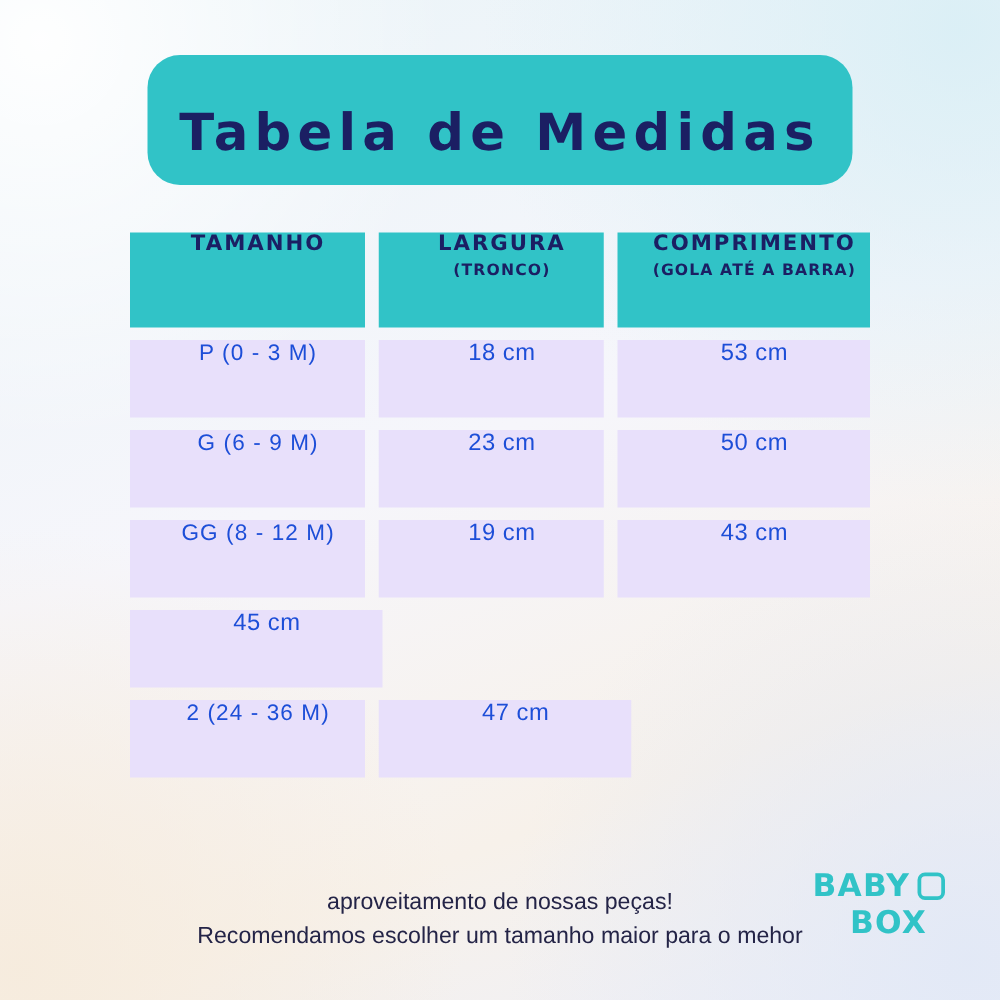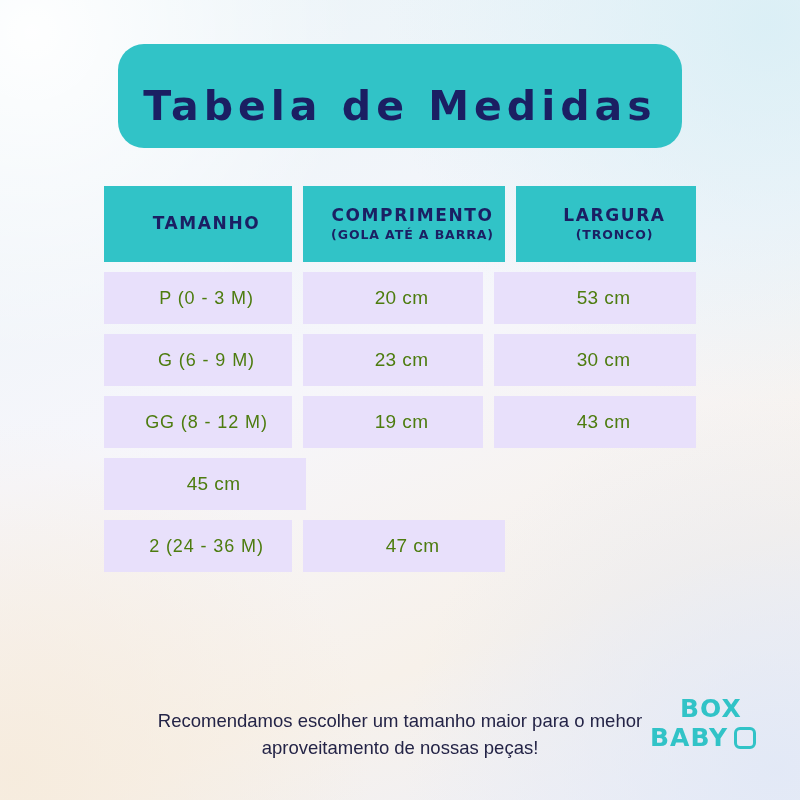--- a/index.html
+++ b/index.html
@@ -59,21 +59,21 @@
   .row {
     display: flex;
     gap: 11px;
     margin-bottom: 10px;
   }
   .cell {
     box-sizing: border-box;
     display: flex;
     flex-direction: column;
     align-items: center;
-    justify-content: center;
+    justify-content: flex-start;
     text-align: center;
     padding-left: 17px;
   }
   .c1 { width: 188px; }
   .c2 { width: 180px; }
   .c3 { width: 202px; }
 
   .header-row .cell {
     background: #31c3c7;
     height: 76px;
@@ -88,22 +88,22 @@
   }
   .hdr-sub {
     font-size: 12.5px;
     letter-spacing: 0.9px;
     margin-top: 3px;
     line-height: 1.15;
   }
 
   .data-row .cell {
     background: #e8e0fb;
-    height: 52px;
-    color: #4d7c0f;
+    height: 62px;
+    color: #1d4ed8;
     font-size: 19px;
     letter-spacing: 0.4px;
   }
   .data-row .c1 { letter-spacing: 0.9px; font-size: 18px; }
 
   
   .footer-note {
     position: absolute;
     left: 95px;
     top: 708px;
@@ -159,68 +159,68 @@
   <div class="title-banner">
     <div class="title-text">Tabela de Medidas</div>
   </div>
 
   <div class="table">
 
     <div class="row header-row">
       <div class="cell c1">
         <span class="hdr-main">TAMANHO</span>
       </div>
+      <div class="cell c2">
+        <span class="hdr-main">LARGURA</span>
+        <span class="hdr-sub">(TRONCO)</span>
+      </div>
       <div class="cell c3">
         <span class="hdr-main">COMPRIMENTO</span>
         <span class="hdr-sub">(GOLA ATÉ A BARRA)</span>
       </div>
-      <div class="cell c2">
-        <span class="hdr-main">LARGURA</span>
-        <span class="hdr-sub">(TRONCO)</span>
-      </div>
     </div>
 
     <div class="row data-row">
       <div class="cell c1">P  (0 - 3 M)</div>
-      <div class="cell c2">20 cm</div>
+      <div class="cell c2">18 cm</div>
       <div class="cell c3">53 cm</div>
     </div>
 
 
     <div class="row data-row">
       <div class="cell c1">G  (6 - 9 M)</div>
       <div class="cell c2">23 cm</div>
-      <div class="cell c3">30 cm</div>
+      <div class="cell c3">50 cm</div>
     </div>
 
     <div class="row data-row">
       <div class="cell c1">GG  (8 - 12 M)</div>
       <div class="cell c2">19 cm</div>
       <div class="cell c3">43 cm</div>
     </div>
 
     <div class="row data-row">
       <div class="cell c3">45 cm</div>
     </div>
 
     <div class="row data-row">
       <div class="cell c1">2  (24 - 36 M)</div>
       <div class="cell c3">47 cm</div>
     </div>
 
   </div>
 
   <div class="footer-note">
+    <div>aproveitamento de nossas peças!</div>
     <div>Recomendamos escolher um tamanho maior para o mehor</div>
-    <div>aproveitamento de nossas peças!</div>
   </div>
 
   <div class="logo">
-    <div class="logo-line">
-      <span class="logo-word2">BOX</span>
-    </div>
     <div class="logo-line">
       <span class="logo-word">BABY</span>
       <span class="logo-box"></span>
     </div>
+    <div class="logo-line">
+      <span class="logo-word2">BOX</span>
+    </div>
   </div>
 
 </div>
 
 </body></html>

